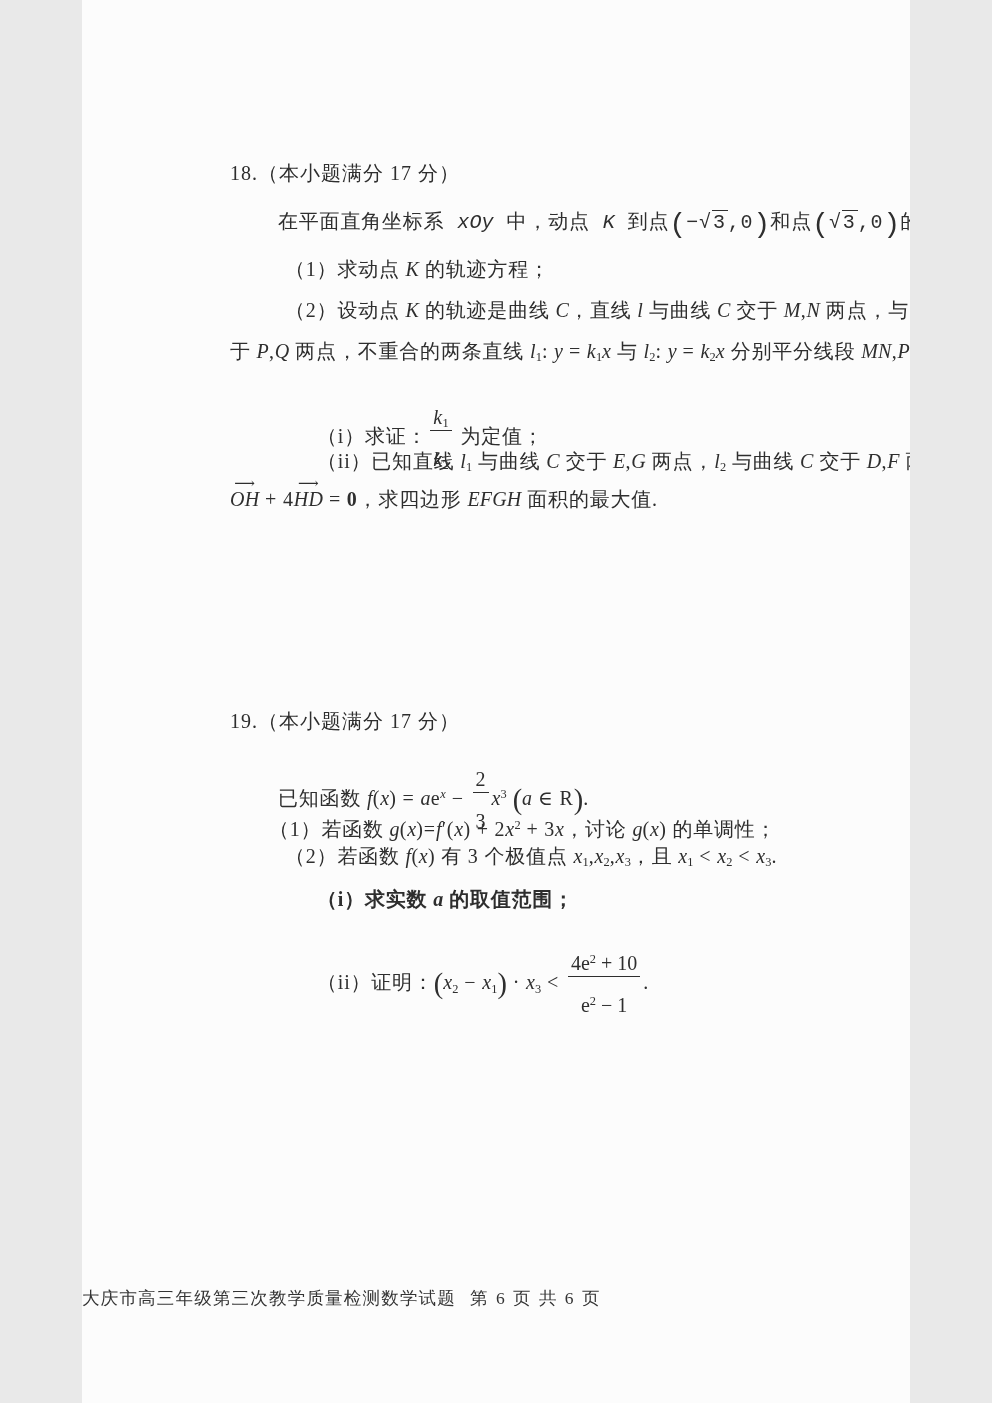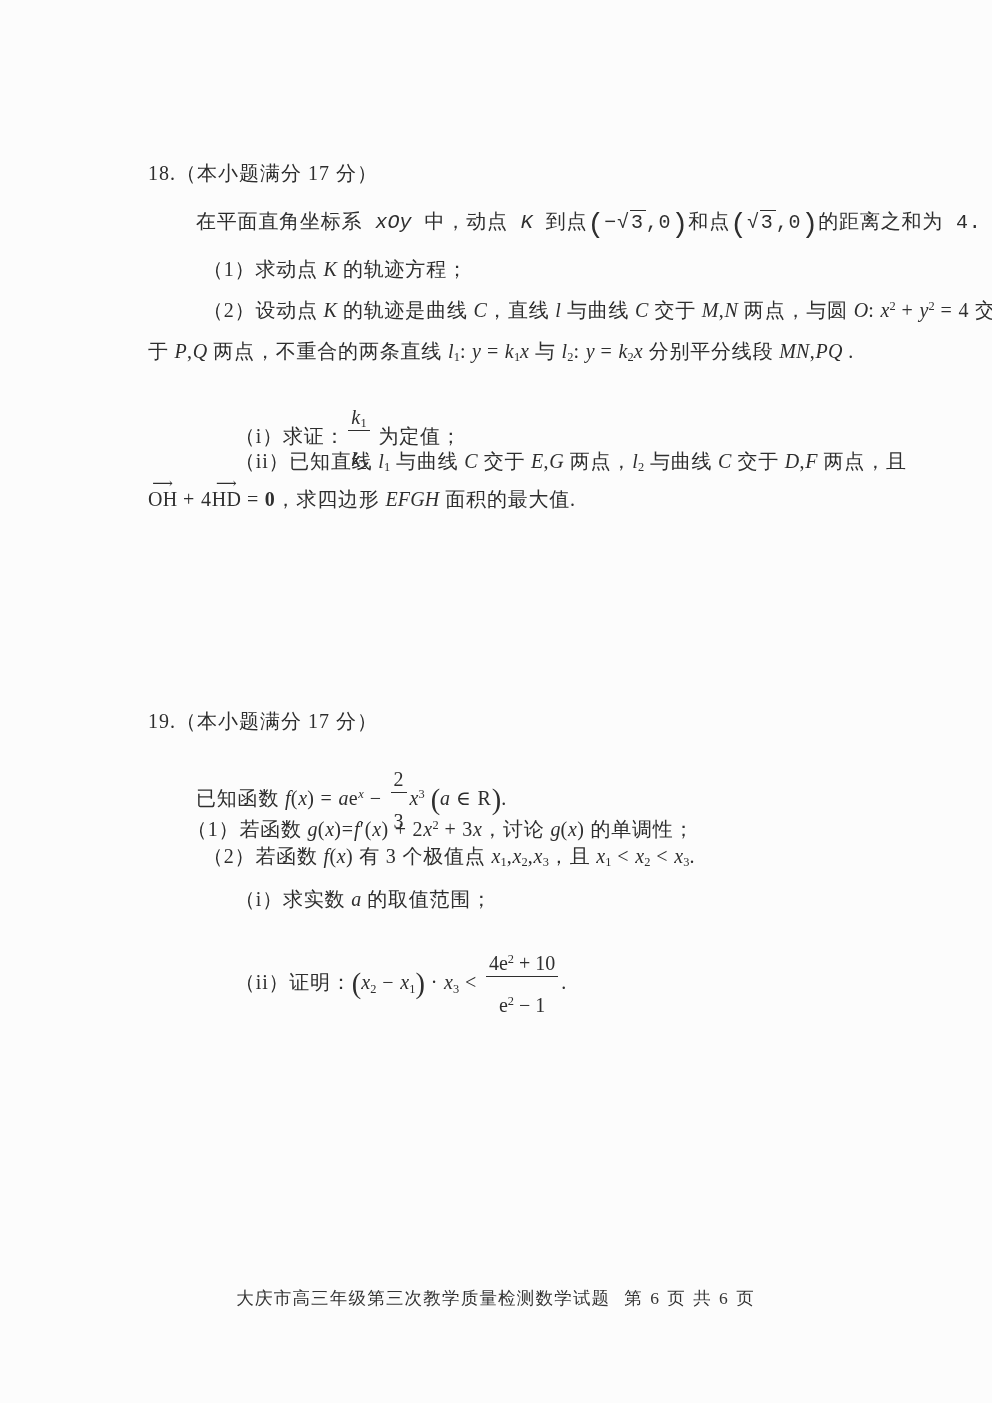--- a/index.html
+++ b/index.html
@@ -1,18 +1,18 @@
 <!DOCTYPE html>
 <html><head>
 <meta charset="utf-8">
 <style>
   html,body{margin:0;padding:0;background:#e9e9e9;}
   .page{
     position:relative;
-    width:992px;height:1403px;
+    width:828px;height:1403px;
     margin:0 auto;
     background:#fcfcfc;
     color:#2e2e2e;
     font-family:"Liberation Serif","DejaVu Serif",serif;
     font-size:20px;
     overflow:hidden;
   }
   .line{
     position:absolute;
     white-space:nowrap;
@@ -20,36 +20,36 @@
     line-height:1.3;
   }
   .heading{letter-spacing:1px;}
   .it{font-style:italic;letter-spacing:0.2px;}
   .b{font-weight:bold;}
   .sup{font-size:0.62em;position:relative;top:-0.55em;letter-spacing:0;}
   .sub{font-size:0.62em;position:relative;top:0.28em;letter-spacing:0;}
   .sup.it,.sub.it{font-style:italic;}
   .rad{border-top:1.6px solid #2e2e2e;padding:0 2px 0 1px;}
   .bigp{font-size:1.42em;vertical-align:-0.14em;line-height:1;letter-spacing:0;}
-  .vec{position:relative;display:inline-block;letter-spacing:0.2px;}
+  .vec{font-style:italic;position:relative;display:inline-block;letter-spacing:0.2px;}
   .vec::after{
     content:"⟶";
     position:absolute;left:0;right:0;top:-0.85em;
     text-align:center;font-style:normal;font-size:0.72em;
   }
   .frac{
     display:inline-block;vertical-align:middle;
     text-align:center;line-height:1.15;margin:16px 3px;
     letter-spacing:0;
   }
   .frac .num{display:block;padding:0 3px 1px 3px;}
   .frac .den{display:block;border-top:1.6px solid #2e2e2e;padding:17px 3px 0 3px;}
   .footer{
     position:absolute;left:0;width:100%;
-    text-align:center;font-size:17.5px;letter-spacing:1.2px;
+    font-size:17.5px;letter-spacing:1.2px;
     color:#343434;
   }
   .footer .pagenum{margin-left:14px;letter-spacing:2px;}
 </style>
 </head>
 <body>
 
 <div class="page">
 
   <section>
@@ -61,21 +61,21 @@
     <div class="line" style="left:235px;top:390px;">（i）求证：<span class="frac"><span class="num"><span class="it">k</span><span class="sub">1</span></span><span class="den"><span class="it">k</span><span class="sub">2</span></span></span> 为定值；</div>
     <div class="line" style="left:235px;top:448px;">（ii）已知直线 <span class="it">l</span><span class="sub">1</span> 与曲线 <span class="it">C</span> 交于 <span class="it">E</span>,<span class="it">G</span> 两点，<span class="it">l</span><span class="sub">2</span> 与曲线 <span class="it">C</span> 交于 <span class="it">D</span>,<span class="it">F</span> 两点，且</div>
     <div class="line" style="left:148px;top:486px;"><span class="vec">OH</span> + 4<span class="vec">HD</span> = <span class="b">0</span>，求四边形 <span class="it">EFGH</span> 面积的最大值.</div>
   </section>
 
   <section>
     <div class="line heading" style="left:148px;top:708px;text-align:right;">19.（本小题满分 17 分）</div>
     <div class="line" style="left:196px;top:752px;">已知函数 <span class="it">f</span>(<span class="it">x</span>) = <span class="it">a</span>e<span class="sup it">x</span> − <span class="frac"><span class="num">2</span><span class="den">3</span></span><span class="it">x</span><span class="sup">3</span> <span class="bigp">(</span><span class="it">a</span> ∈ R<span class="bigp">)</span>.</div>
     <div class="line" style="left:187px;top:800px;margin-top:16px;">（1）若函数 <span class="it">g</span>(<span class="it">x</span>)=<span class="it">f</span>′(<span class="it">x</span>) + 2<span class="it">x</span><span class="sup">2</span> + 3<span class="it">x</span>，讨论 <span class="it">g</span>(<span class="it">x</span>) 的单调性；</div>
     <div class="line" style="left:203px;top:843px;">（2）若函数 <span class="it">f</span>(<span class="it">x</span>) 有 3 个极值点 <span class="it">x</span><span class="sub">1</span>,<span class="it">x</span><span class="sub">2</span>,<span class="it">x</span><span class="sub">3</span>，且 <span class="it">x</span><span class="sub">1</span> &lt; <span class="it">x</span><span class="sub">2</span> &lt; <span class="it">x</span><span class="sub">3</span>.</div>
-    <div class="line" style="left:235px;top:886px;">（i）求实数 <span class="it">a</span> 的取值范围；</div>
+    <div class="line" style="left:235px;top:886px;font-weight:bold;">（i）求实数 <span class="it">a</span> 的取值范围；</div>
     <div class="line" style="left:235px;top:936px;">（ii）证明：<span class="bigp">(</span><span class="it">x</span><span class="sub">2</span> − <span class="it">x</span><span class="sub">1</span><span class="bigp">)</span> · <span class="it">x</span><span class="sub">3</span> &lt; <span class="frac"><span class="num">4e<span class="sup">2</span> + 10</span><span class="den">e<span class="sup">2</span> − 1</span></span>.</div>
   </section>
 
   <div class="footer" style="top:1286px;">
     <span>大庆市高三年级第三次教学质量检测数学试题</span><span class="pagenum">第 6 页 共 6 页</span>
   </div>
 
 </div>
 
 </body></html>

